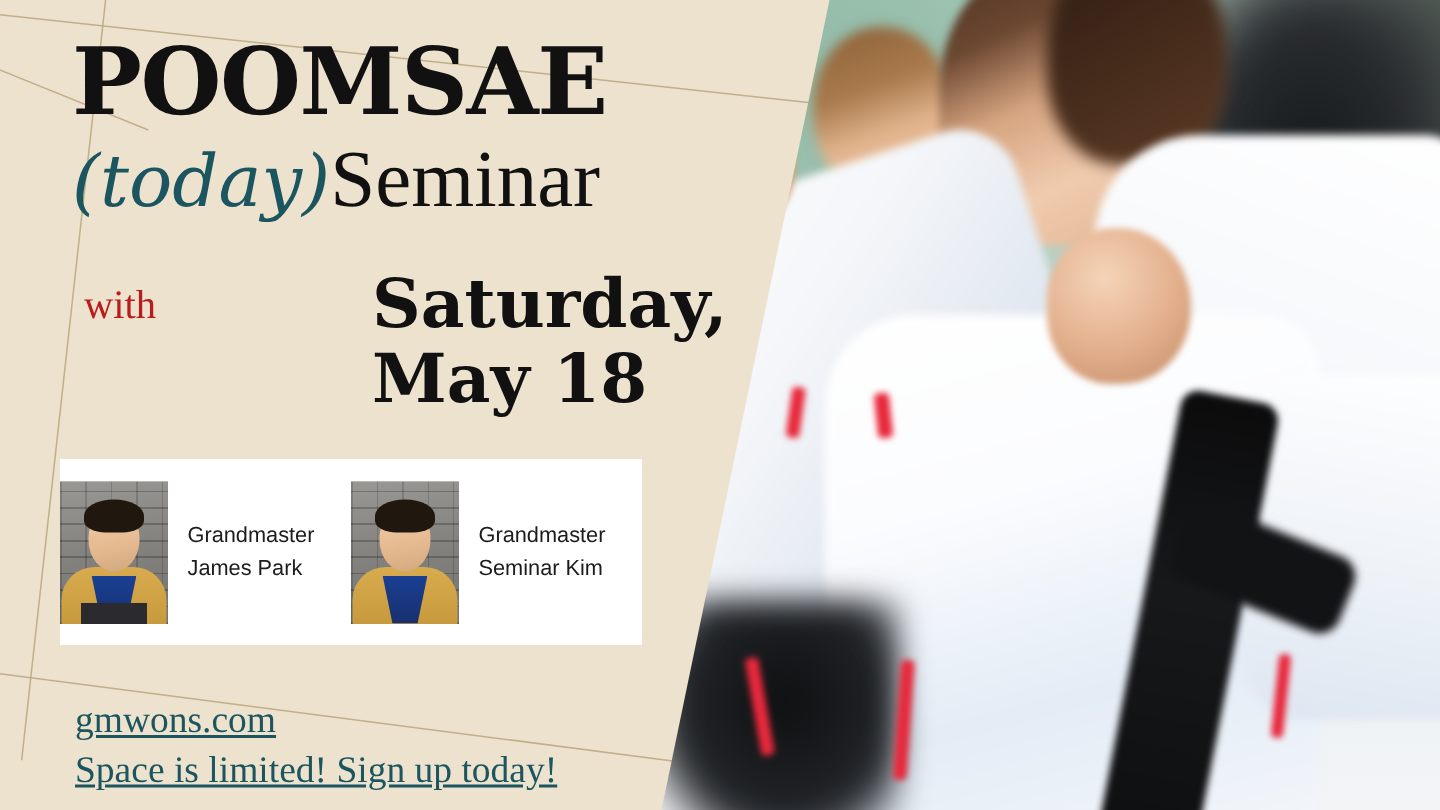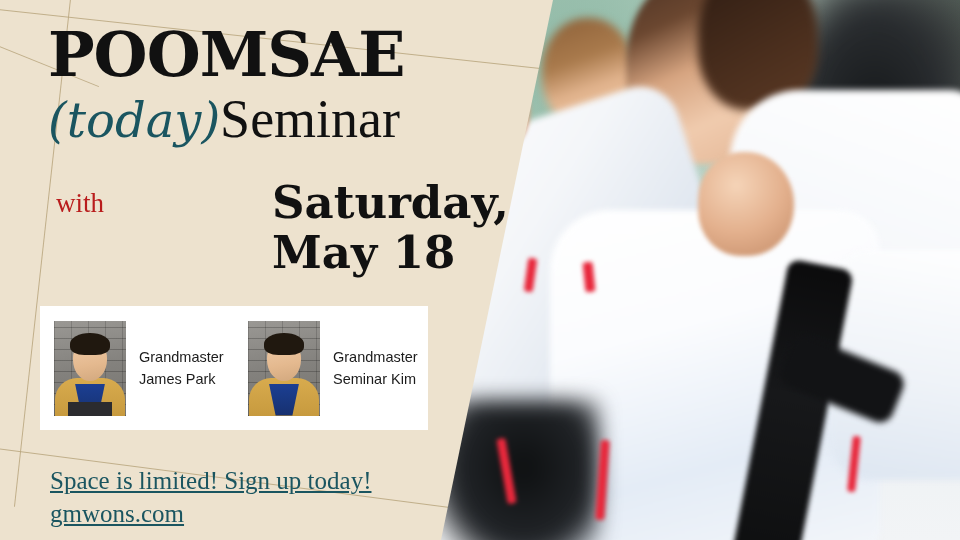--- a/index.html
+++ b/index.html
@@ -231,38 +231,36 @@
   }
   .date-block {
     position: absolute;
     left: 248px; top: 178px;
     font-family: "DejaVu Serif", serif;
     font-weight: 700;
     font-size: 45px;
     line-height: 1.12;
     color: #111111;
     white-space: nowrap;
-    margin-left: 24px;
   }
 
   
   .card {
     position: absolute;
     left: 40px; top: 306px;
     width: 388px; height: 124px;
     background: #ffffff;
     display: flex;
     align-items: center;
   }
   .presenter {
     display: flex;
     align-items: center;
     width: 50%;
     box-sizing: border-box;
-    padding-left: 14px;
   }
   .headshot {
     width: 72px; height: 95px;
     flex: 0 0 72px;
     position: relative;
     overflow: hidden;
     background: #8d8c88;
   }
   
   .hs-wall {
@@ -411,17 +409,17 @@
       </div>
       <div class="presenter-name">
         <div>Grandmaster</div>
         <div>Seminar Kim</div>
       </div>
     </div>
 
   </div>
 
   <div class="cta">
+    <div><span>gmwons.com</span></div>
     <div><span>Space is limited! Sign up today!</span></div>
-    <div><span>gmwons.com</span></div>
   </div>
 
 </div>
 
 </body></html>

